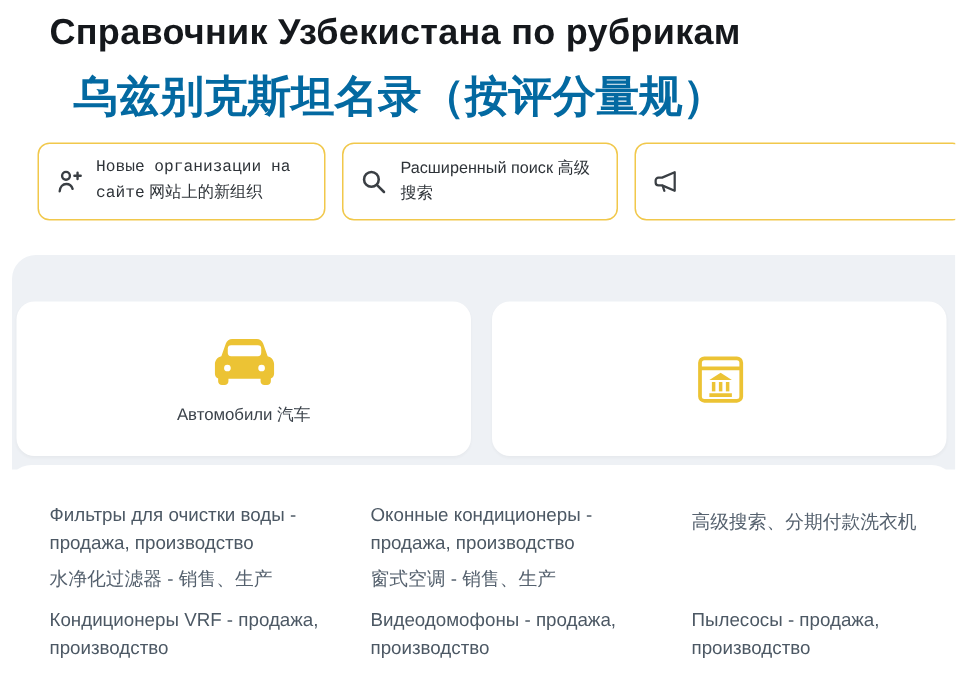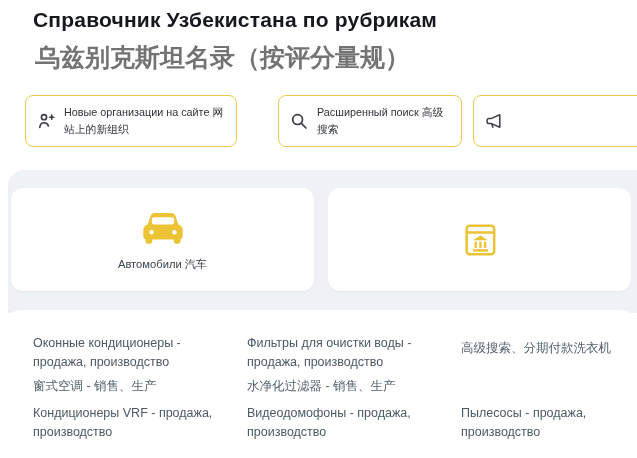--- a/index.html
+++ b/index.html
@@ -2,41 +2,41 @@
 <html><head>
 <meta charset="utf-8">
 <style>
   html,body{margin:0;padding:0;background:#fff;}
   .page{
     position:relative;width:637px;height:458px;overflow:hidden;background:#ffffff;
     font-family:"Liberation Sans","DejaVu Sans",sans-serif;color:#1a1d21;
   }
   
   .header{position:absolute;top:8px;left:33px;right:10px;}
-  .title-ru{font-size:21px;font-weight:700;color:#15181c;letter-spacing:.2px;margin:0;}
-  .title-zh{font-size:25px;font-weight:700;color:#737373;margin:9px 0 0 2px;}
+  .title-ru{font-size:24px;font-weight:700;color:#15181c;letter-spacing:.2px;margin:0;}
+  .title-zh{font-size:29px;font-weight:700;color:#0369a1;margin:9px 0 0 16px;}
   
   .actions{position:absolute;top:95px;left:25px;display:flex;gap:11px;}
   .action-btn{
     display:flex;align-items:center;gap:9px;height:52px;box-sizing:border-box;
     background:#ffffff;border:1px solid #f1c84b;border-radius:8px;
     padding:4px 11px;cursor:pointer;
   }
   .action-btn .txt{font-size:10.8px;line-height:1.6;color:#2e3338;}
   .action-btn .zh{margin-left:3px;}
-  .btn-1{width:212px;}
-  .btn-2{width:184px;margin-left:30px;}
+  .btn-1{width:192px;font-family:Liberation Mono, monospace;}
+  .btn-2{width:184px;}
   .btn-3{width:220px;}
   .sm-icon{flex:0 0 auto;display:flex;}
   
   .cat-section{
     position:absolute;top:170px;left:8px;right:0;height:143px;
     background:#eef1f5;border-radius:16px 0 0 0;
   }
-  .cards{display:flex;gap:14px;padding:18px 6px 0 3px;}
+  .cards{display:flex;gap:14px;padding:31px 6px 0 3px;}
   .card{
     flex:1;height:103px;box-sizing:border-box;background:#ffffff;border-radius:12px;
     display:flex;flex-direction:column;align-items:center;justify-content:center;
     gap:9px;padding:6px 4px;box-shadow:0 1px 2px rgba(40,50,60,.04);cursor:pointer;
   }
   .card-icon{display:flex;height:40px;align-items:center;}
   .card-label{font-size:11.2px;line-height:1.45;color:#3c434b;text-align:center;}
   .card-label .zh{margin-left:3px;}
   
   .rubrics{
@@ -123,27 +123,27 @@
       </div>
 
 
     </div>
   </div>
 
   <div class="rubrics">
     <div class="rubric-grid">
 
       <div class="rubric-item">
-        <div class="rubric-ru">Оконные кондиционеры - продажа, производство</div>
-        <div class="rubric-zh">窗式空调 - 销售、生产</div>
+        <div class="rubric-ru">Фильтры для очистки воды - продажа, производство</div>
+        <div class="rubric-zh">水净化过滤器 - 销售、生产</div>
       </div>
 
       <div class="rubric-item">
-        <div class="rubric-ru">Фильтры для очистки воды - продажа, производство</div>
-        <div class="rubric-zh">水净化过滤器 - 销售、生产</div>
+        <div class="rubric-ru">Оконные кондиционеры - продажа, производство</div>
+        <div class="rubric-zh">窗式空调 - 销售、生产</div>
       </div>
 
       <div class="rubric-item">
         <div class="rubric-zh">高级搜索、分期付款洗衣机</div>
       </div>
 
       <div class="rubric-item">
         <div class="rubric-ru">Кондиционеры VRF - продажа, производство</div>
 
       </div>

